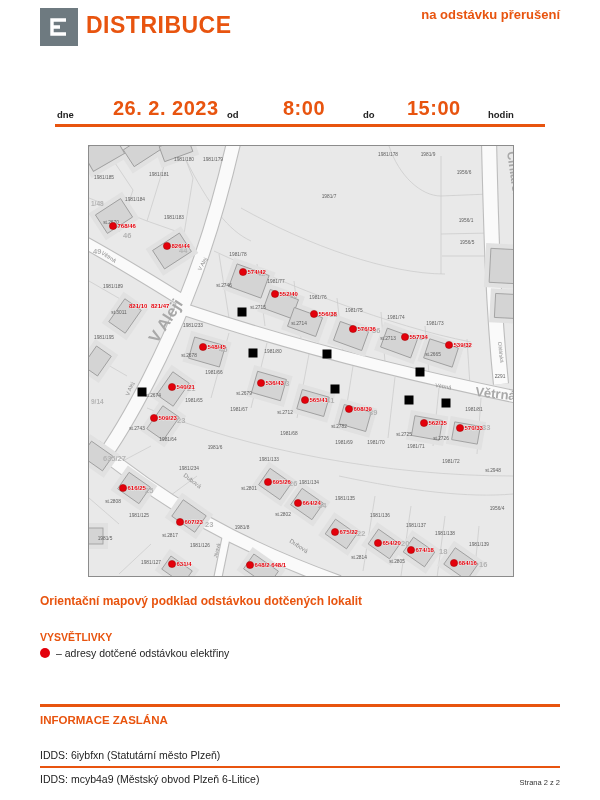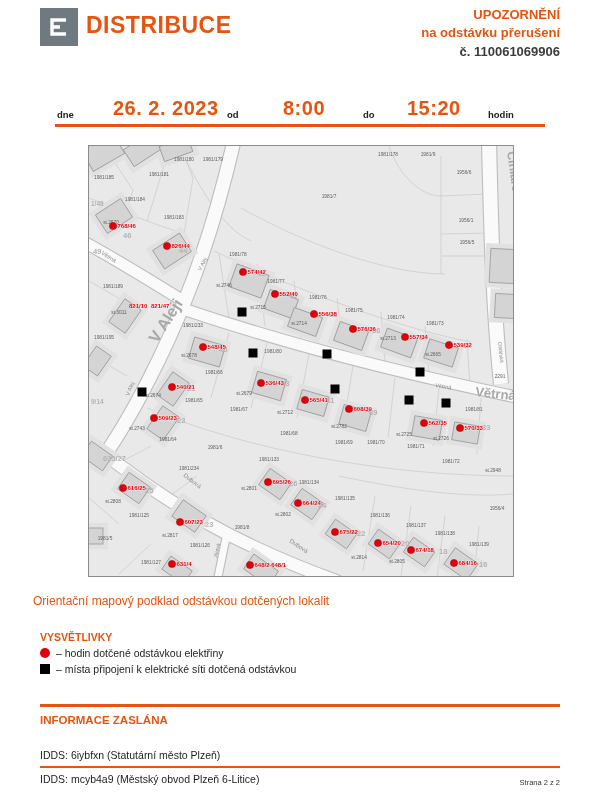--- a/index.html
+++ b/index.html
@@ -17,21 +17,21 @@
   .schedule span{position:absolute;bottom:2px;}
   .sm{font-size:9.5px;font-weight:bold;color:#222;}
   .big{font-size:20px;font-weight:bold;color:#e8540f;letter-spacing:0.5px;}
   .rule{position:absolute;height:3px;background:#e8540f;}
   #rule-date{left:55px;top:124px;width:490px;}
   
   .map-box{position:absolute;left:88px;top:145px;width:424px;height:430px;
            border:1px solid #8c8c8c;background:#e9e9e9;}
   .map-box svg{display:block;}
   
-  .caption{position:absolute;left:33px;top:594px;font-size:12px;font-weight:normal;color:#e8540f;}
+  .caption{position:absolute;left:40px;top:594px;font-size:12px;font-weight:bold;color:#e8540f;}
   .legend-title{position:absolute;left:40px;top:631px;font-size:10.5px;font-weight:bold;color:#e8540f;}
   .legend-row{position:absolute;left:40px;height:12px;font-size:10.5px;color:#1d1d1d;
               display:flex;align-items:center;}
   #legend-row-0{top:647px;}
   #legend-row-1{top:663px;}
   .sym{display:inline-block;width:10px;height:10px;margin-right:6px;}
   .sym.dot{border-radius:50%;background:#e3000b;}
   .sym.sq{background:#000;}
   #rule-info-top{left:40px;top:704px;width:520px;height:2.5px;}
   .info-title{position:absolute;left:40px;top:714px;font-size:11.5px;font-weight:bold;color:#e8540f;}
@@ -47,32 +47,30 @@
 
 <div class="page">
 
   <svg class="logo" viewBox="0 0 38 38">
     <rect x="0" y="0" width="38" height="38" fill="#6e7a80"></rect>
     <path d="M26,12 H12 V26 H26 M12,19 H20" fill="none" stroke="#ffffff" stroke-width="3.4"></path>
   </svg>
   <div class="brand">DISTRIBUCE</div>
 
   <div class="notice">
-    <div class="l1">UPOZORNĚNÍ</div>
     <div class="l2">na odstávku přerušení</div>
-    <div class="l3">č. 110061069906</div>
   </div>
 
   <div class="schedule">
     <span class="sm" style="left:2px">dne</span>
     <span class="big" style="left:58px">26. 2. 2023</span>
     <span class="sm" style="left:172px">od</span>
     <span class="big" style="left:228px">8:00</span>
     <span class="sm" style="left:308px">do</span>
-    <span class="big" style="left:352px">15:20</span>
+    <span class="big" style="left:352px">15:00</span>
     <span class="sm" style="left:433px">hodin</span>
   </div>
   <div class="rule" id="rule-date"></div>
 
   <div class="map-box">
     <svg id="map-svg" width="424" height="430" viewBox="0 0 424 430">
         <rect x="0" y="0" width="424" height="430" fill="#e9e9e9"></rect>
         <path d="M0,52 L58,75 L95,88" fill="none" stroke="#c9c9c9" stroke-width="0.7"></path>
         <path d="M30,86 L44,44 L20,8" fill="none" stroke="#c9c9c9" stroke-width="0.7"></path>
         <path d="M58,75 L75,20" fill="none" stroke="#c9c9c9" stroke-width="0.7"></path>
@@ -363,25 +361,21 @@
         <text x="87.5" y="420.2" font-size="6" fill="#e3000b" font-weight="bold" stroke="#ffffff" stroke-width="0.45" paint-order="stroke">631/4</text>
         <circle cx="161" cy="419" r="3.6" fill="#e3000b" stroke="#9e0000" stroke-width="0.5"></circle>
         <text x="165.5" y="421.2" font-size="6" fill="#e3000b" font-weight="bold" stroke="#ffffff" stroke-width="0.45" paint-order="stroke">648/2 648/1</text>
       </svg>
   </div>
 
   <div class="caption">Orientační mapový podklad odstávkou dotčených lokalit</div>
   <div class="legend-title">VYSVĚTLIVKY</div>
   <div class="legend-row" id="legend-row-0">
     <span class="sym dot"></span>
-    <span>– hodin dotčené odstávkou elektřiny</span>
-  </div>
-  <div class="legend-row" id="legend-row-1">
-    <span class="sym sq"></span>
-    <span>– místa připojení k elektrické síti dotčená odstávkou</span>
+    <span>– adresy dotčené odstávkou elektřiny</span>
   </div>
 
   <div class="rule" id="rule-info-top"></div>
   <div class="info-title">INFORMACE ZASLÁNA</div>
   <div class="info-line" id="info-line-0">IDDS: mcyb4a9 (Městský obvod Plzeň 6-Litice)</div>
   <div class="info-line" id="info-line-1">IDDS: 6iybfxn (Statutární město Plzeň)</div>
   <div class="rule" id="rule-info-bottom"></div>
 
   <div class="footer-right">Strana 2 z 2</div>
 </div>

